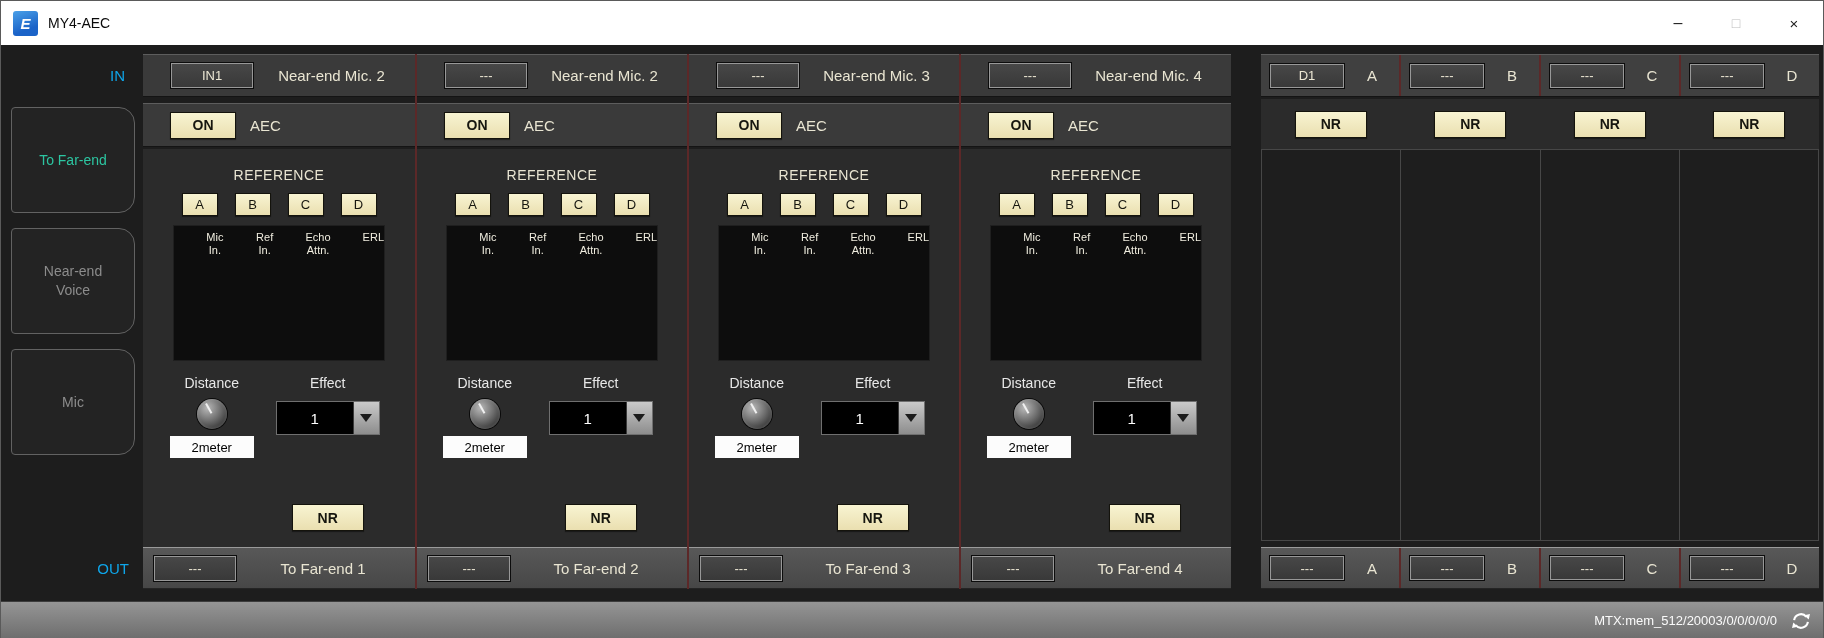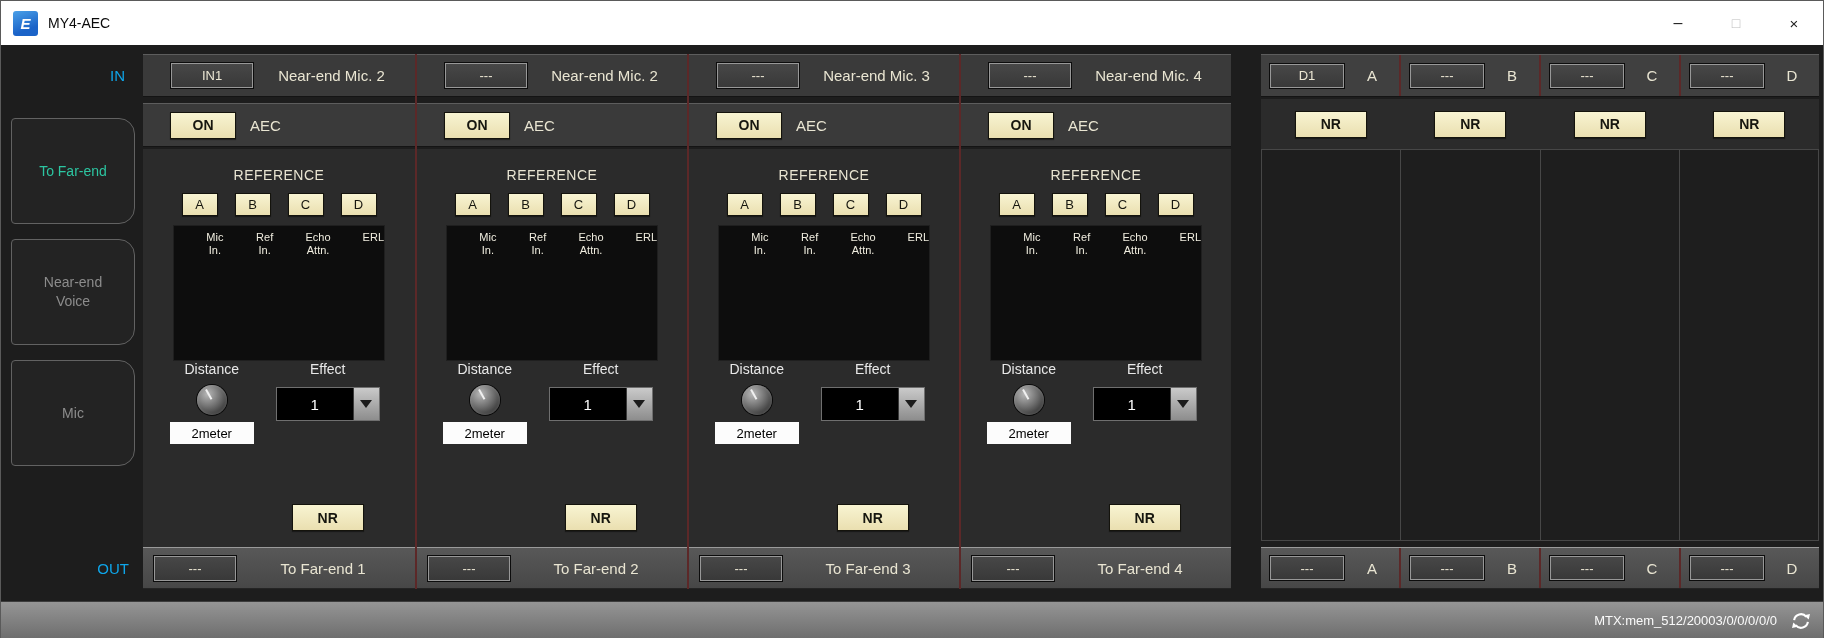--- a/index.html
+++ b/index.html
@@ -27,21 +27,21 @@
   .win-btn.close { font-size: 15px; }
 
   
   .main { height: 556px; background: #1d1d1d; display: flex; position: relative; flex-shrink: 0; }
 
   
   .sidebar { width: 142px; flex-shrink: 0; position: relative; }
   .io-label { position: absolute; color: #0ea5e9; font-size: 15px; }
   .io-label.in { top: 22px; right: 18px; }
   .io-label.out { bottom: 24px; right: 14px; }
-  .tabs { position: absolute; top: 62px; left: 10px; right: 8px; display: flex; flex-direction: column; gap: 15px; margin-top: 11px; }
+  .tabs { position: absolute; top: 62px; left: 10px; right: 8px; display: flex; flex-direction: column; gap: 15px; }
   .tab {
     height: 106px; border: 1px solid #626262; border-radius: 4px 16px 16px 4px;
     background: #232323; color: #8c8c8c; font-size: 14px;
     display: flex; align-items: center; justify-content: center; text-align: center; padding: 0 16px; line-height: 1.35;
   }
   .tab.active { color: #2cc5a1; }
 
   
   .channels { display: flex; }
   .channel { width: 272px; display: flex; flex-direction: column; margin: 9px 0 12px 0; }
@@ -72,21 +72,21 @@
   .btn-ref { width: 36px; height: 23px; font-size: 13px; }
   .btn-nr { width: 72px; height: 27px; font-size: 14px; font-weight: 600; }
 
   .ch-body { flex: 1; background: #2b2b2b; margin-top: 2px; display: flex; flex-direction: column; align-items: center; }
   .ref-title { margin-top: 18px; color: #e9e5d2; font-size: 14px; letter-spacing: .5px; }
   .ref-btn-row { margin-top: 10px; width: 212px; display: flex; }
   .ref-cell { flex: 1; display: flex; justify-content: center; }
   .meter-box { margin-top: 9px; width: 212px; height: 136px; background: #0d0d0d; border: 1px solid #1f1f1f; display: flex; align-items: flex-start; }
   .meter-label { flex: 1; padding-top: 5px; font-size: 11px; line-height: 1.2; color: #f1eee0; text-align: center; margin-left: 32px; }
 
-  .de-row { width: 232px; display: flex; color: #e8e8e8; font-size: 14px; }
+  .de-row { margin-top: 14px; width: 232px; display: flex; color: #e8e8e8; font-size: 14px; }
   .de-left { width: 42%; text-align: center; }
   .de-right { flex: 1; text-align: center; }
 
   .ctrl-row { margin-top: 8px; width: 232px; display: flex; align-items: flex-start; }
   .ctrl-left { width: 42%; display: flex; flex-direction: column; align-items: center; }
   .ctrl-right { flex: 1; display: flex; justify-content: center; padding-top: 2px; }
 
   .knob {
     width: 30px; height: 30px; border-radius: 50%; position: relative;
     background: radial-gradient(circle at 35% 30%, #b8b8b8, #707070 45%, #3d3d3d 75%, #2e2e2e);

